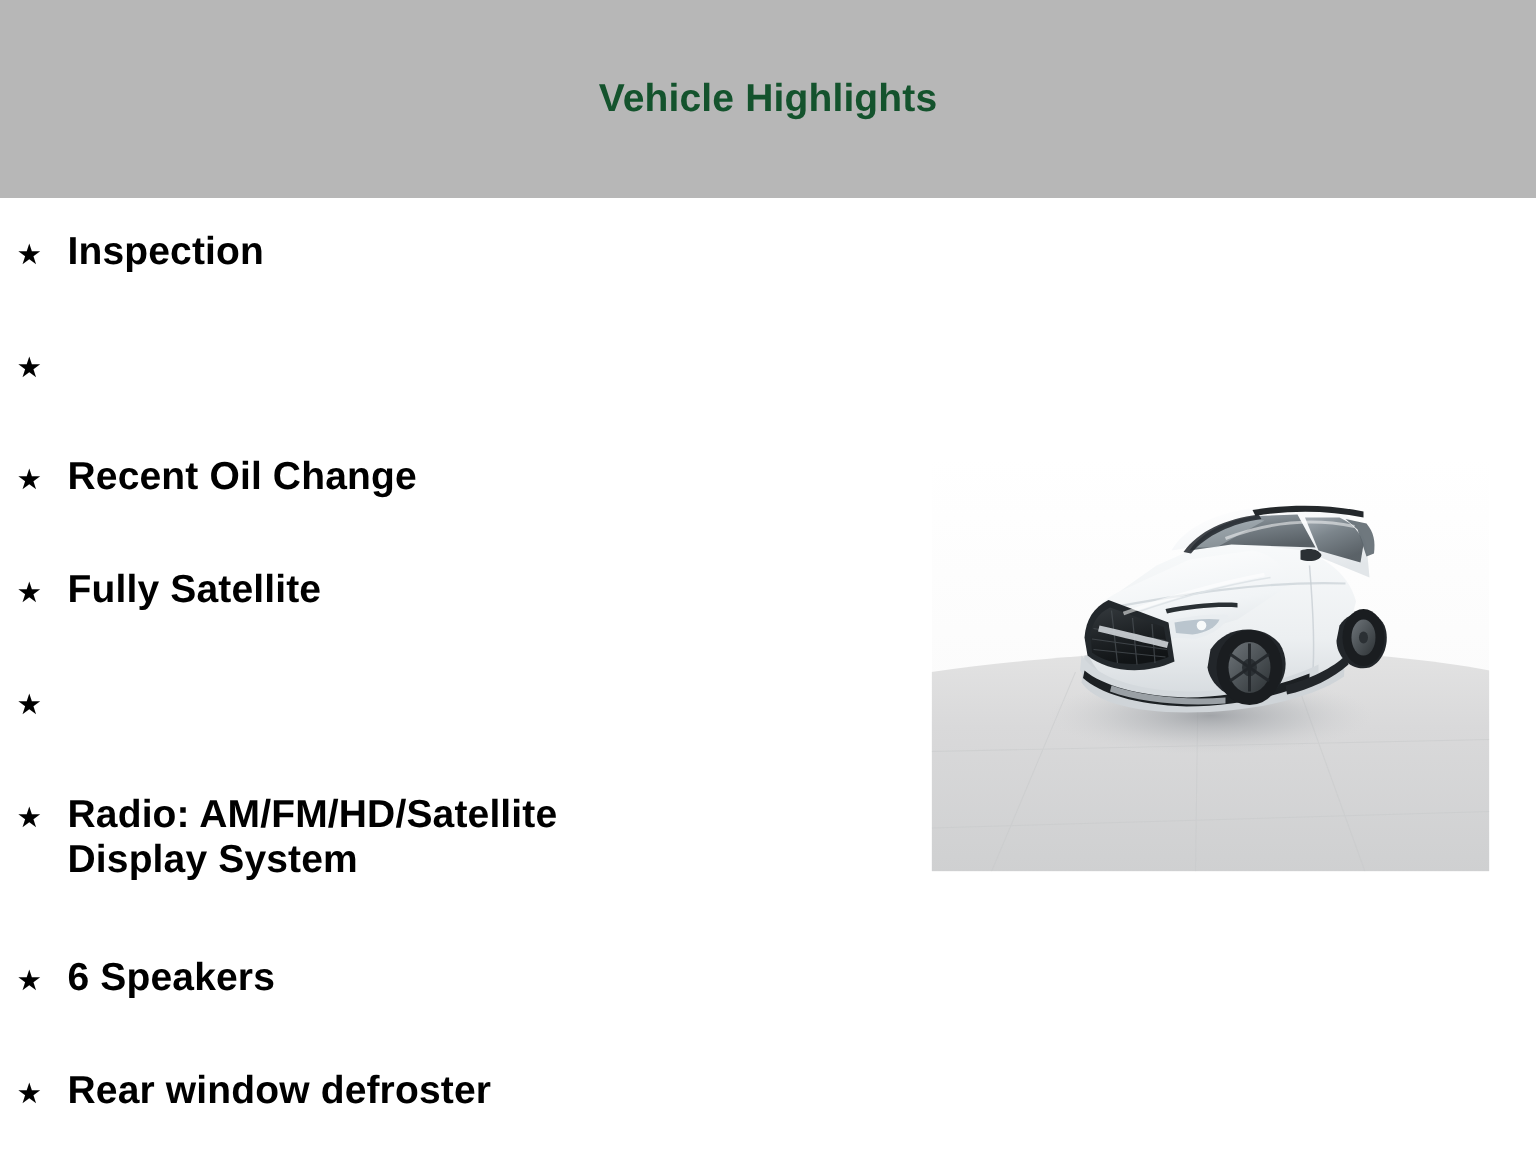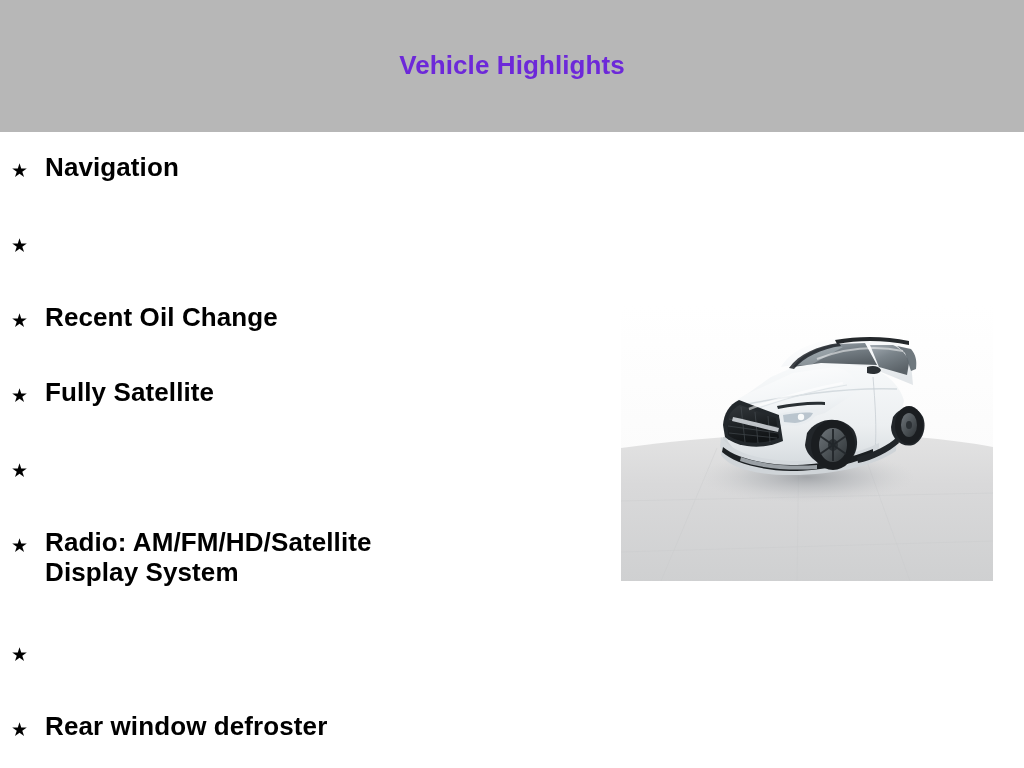--- a/index.html
+++ b/index.html
@@ -25,21 +25,21 @@
     height: 132px;
     background: #b7b7b7;
     display: flex;
     align-items: center;
     justify-content: center;
     box-sizing: border-box;
   }
   #page-title {
     font-size: 26px;
     font-weight: bold;
-    color: #6d28d9;
+    color: #14532d;
     letter-spacing: 0.1px;
     line-height: 1;
     text-align: center;
     margin: 0;
     padding: 0;
     transform: translateY(-1px);
   }
 
   
   #content-area {
@@ -115,21 +115,21 @@
 <div id="header-bar">
   <h1 id="page-title">Vehicle Highlights</h1>
 </div>
 
 <div id="content-area">
 
   <ul id="highlights-list">
 
     <li class="highlight-item">
       <span class="bullet-star">★</span>
-      <span class="highlight-label">Navigation</span>
+      <span class="highlight-label">Inspection</span>
     </li>
 
     <li class="highlight-item">
       <span class="bullet-star">★</span>
     </li>
 
     <li class="highlight-item">
       <span class="bullet-star">★</span>
       <span class="highlight-label">Recent Oil Change</span>
     </li>
@@ -144,20 +144,21 @@
     </li>
 
     <li class="highlight-item wrapped">
       <span class="bullet-star">★</span>
       <span class="highlight-label">Radio: AM/FM/HD/Satellite
 Display System</span>
     </li>
 
     <li class="highlight-item">
       <span class="bullet-star">★</span>
+      <span class="highlight-label">6 Speakers</span>
     </li>
 
     <li class="highlight-item">
       <span class="bullet-star">★</span>
       <span class="highlight-label">Rear window defroster</span>
     </li>
 
   </ul>
 
   <div id="vehicle-photo">

